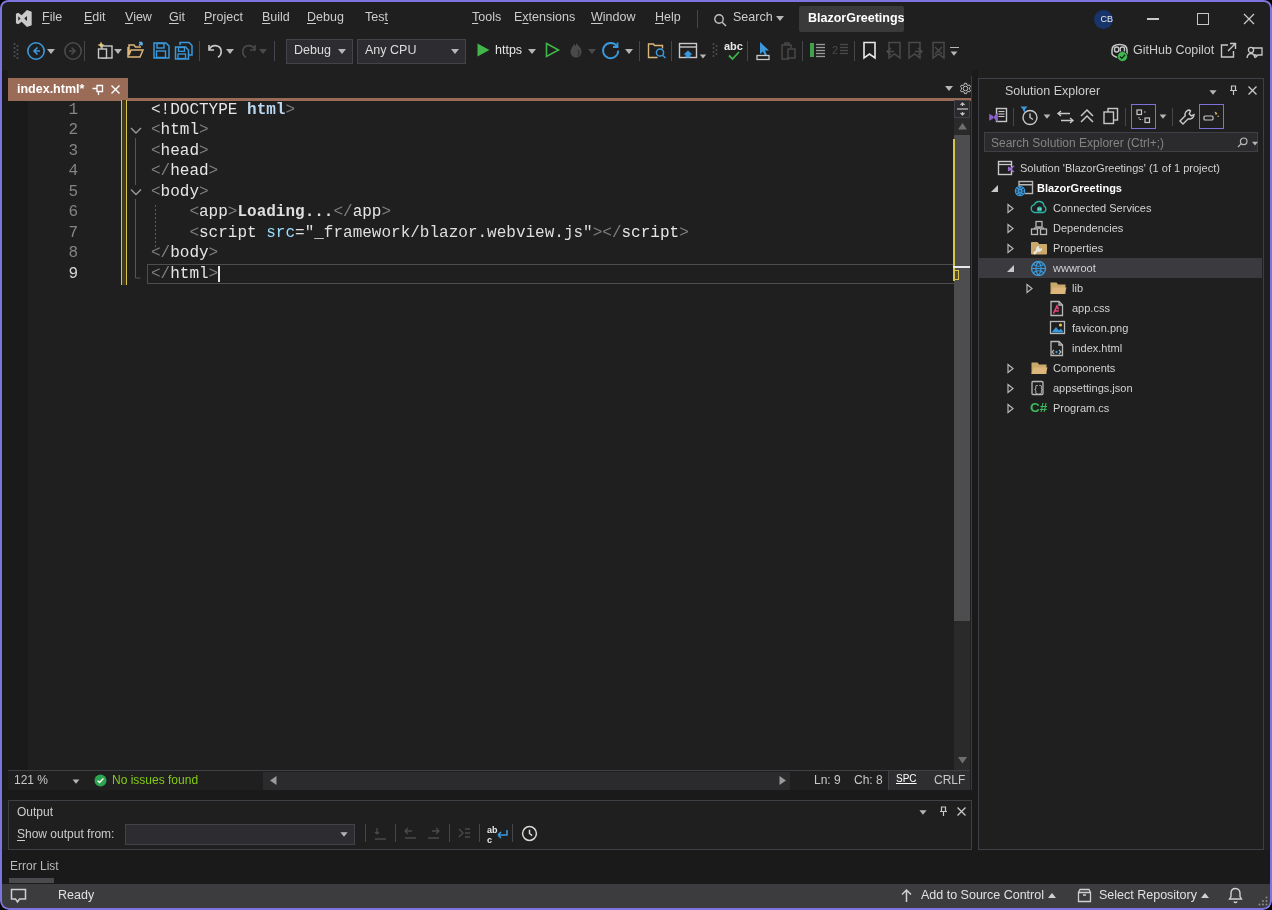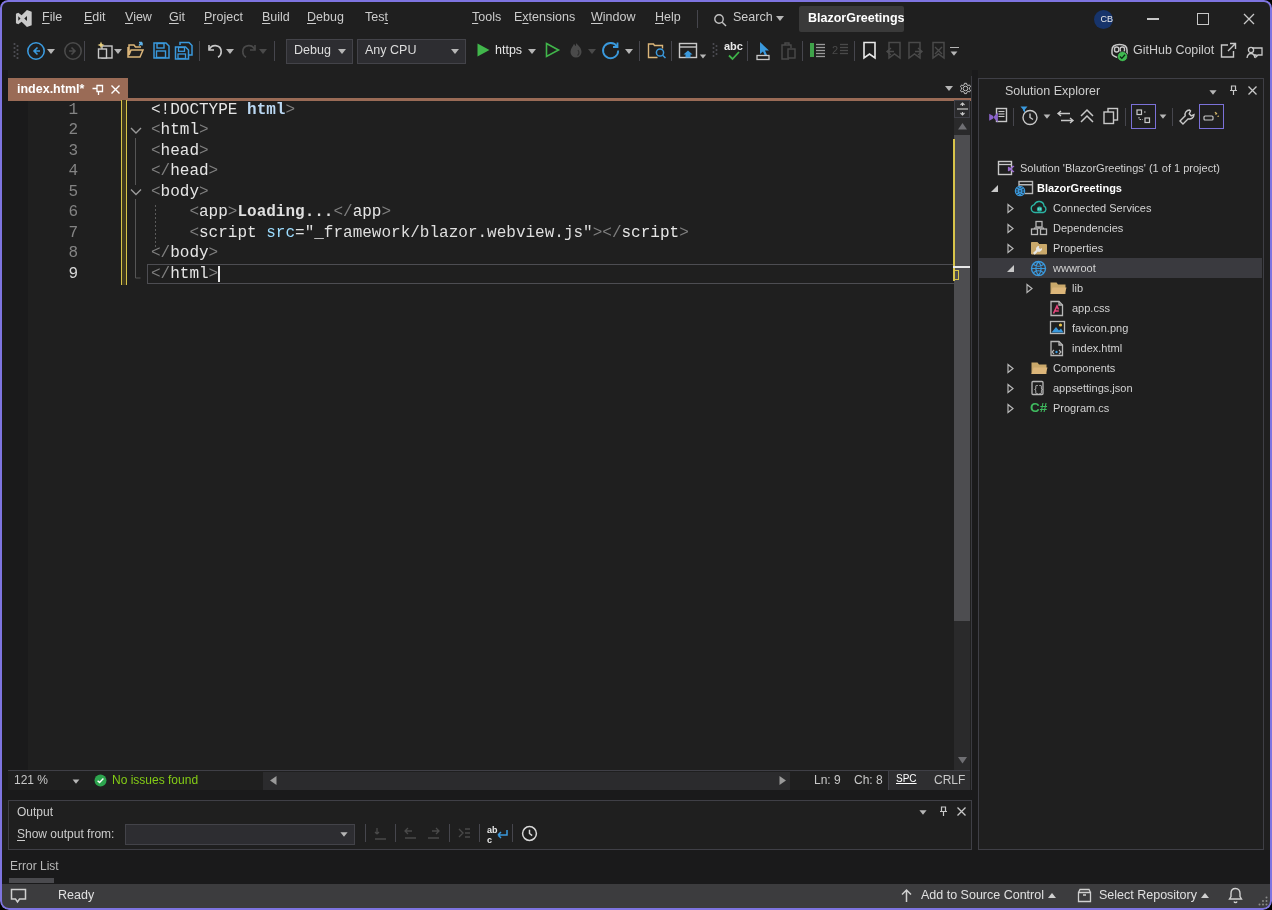--- a/index.html
+++ b/index.html
@@ -457,20 +457,28 @@
     <svg style="left:199px;top:5px;" width="18" height="18" viewBox="0 0 18 18">
       <path d="M11.5 2a4.5 4.5 0 0 0-4.3 5.8L2 13l3 3 5.2-5.2A4.5 4.5 0 0 0 16 6.5l-2.8 1.3-2-2L12.5 3z" fill="none" stroke="#c8c8c8" stroke-width="1.4"></path>
     </svg>
     <div class="abs" style="left:220px;top:1px;width:25px;height:25px;border:1.5px solid #7b71d8;box-sizing:border-box;"></div>
     <svg style="left:224px;top:6px;" width="16" height="15" viewBox="0 0 16 15">
       <rect x="1" y="7" width="9" height="4" rx="1" fill="none" stroke="#c8c8c8" stroke-width="1.2"></rect>
       <path d="M12 3l1.5 2M14.5 7.5 16 7M12.5 5.5 14 4" stroke="#d8b96a" stroke-width="1.2"></path>
     </svg>
   </div>
 
+  <div class="abs" style="left:5px;top:53px;width:274px;height:20px;background:#2b2b2e;border:1px solid #3f3f46;box-sizing:border-box;">
+    <div class="abs" style="left:6px;top:2.5px;color:#848484;font-size:12px;white-space:nowrap;">Search Solution Explorer (Ctrl+;)</div>
+    <svg style="left:252px;top:4px;" width="11" height="11" viewBox="0 0 11 11">
+      <circle cx="6.7" cy="4.3" r="3.3" fill="none" stroke="#b8b8b8" stroke-width="1.2"></circle>
+      <line x1="4.3" y1="6.7" x2="1" y2="10" stroke="#b8b8b8" stroke-width="1.2"></line>
+    </svg>
+    <div class="caret" style="left:266px;top:8px;transform:scale(0.75);"></div>
+  </div>
 
   <div id="tree" class="abs" style="left:0;top:0;width:284px;">
         <div class="abs" style="left:18px;top:81px;">
           <svg width="19" height="16" viewBox="0 0 19 16">
             <rect x="1.5" y="1.5" width="13" height="13" fill="none" stroke="#c8c8c8" stroke-width="1.4"></rect>
             <line x1="1.5" y1="4.5" x2="14.5" y2="4.5" stroke="#c8c8c8" stroke-width="1.3"></line>
             <path d="M17.5 6.2 14.6 9l2.9 2.8-1.6.7-2.5-2.4-1.5 1.2-1-.4V7.1l1-.4 1.5 1.2L15.9 5.5z" fill="#9b6fd0"></path>
           </svg>
         </div>
         <div class="row" style="left:41px;top:79px;">Solution 'BlazorGreetings' (1 of 1 project)</div>

